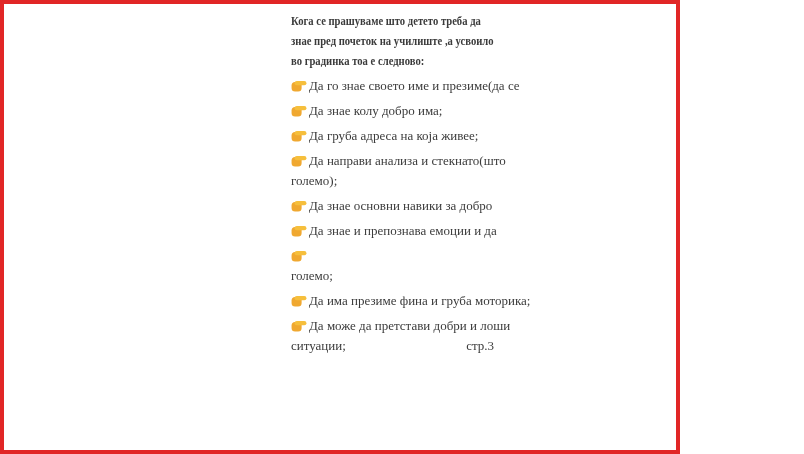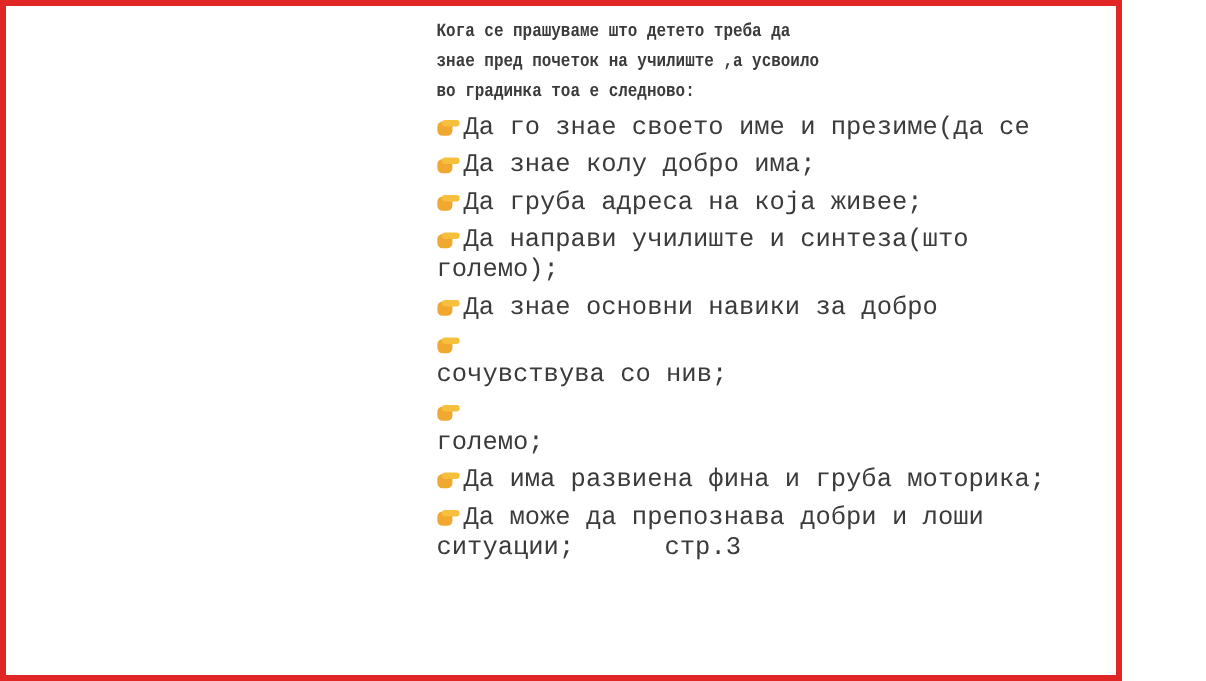--- a/index.html
+++ b/index.html
@@ -2,43 +2,43 @@
 <html style="--border-color: #e12626; --text-color: #3b3b3b; --background-color: #ffffff; --bullet-palm-color: #f0a830; --bullet-finger-color: #f6bf3c;"><head>
 <meta charset="utf-8">
 <style>
   html, body {
     margin: 0;
     padding: 0;
     background: #ffffff;
   }
   .page {
     position: relative;
-    width: 748px;
+    width: 680px;
     height: 454px;
     box-sizing: border-box;
     border: 4px solid var(--border-color, #e12626);
     background: var(--background-color, #ffffff);
     overflow: hidden;
-    font-family: Liberation Mono, monospace;
+    font-family: Liberation Serif, serif;
   }
   .content {
     position: absolute;
     left: 287px;
     top: 4px;
     width: 233px;
     padding-top: 3px;
     color: var(--text-color, #3b3b3b);
   }
   .para {
     margin: 0 0 5px 0;
   }
   .line {
     height: 20px;
     line-height: 20px;
-    font-size: 17px;
+    font-size: 13px;
     white-space: nowrap;
   }
   .title .line {
     font-size: 12.5px;
     font-weight: 700;
     transform: scaleX(0.85);
     transform-origin: 0 50%;
   }
   .hand {
     display: inline-block;
@@ -83,59 +83,58 @@
       <div class="line"><span class="hand"><svg width="16" height="14" viewBox="0 0 18 16">
               <rect class="hand-palm" x="0.5" y="4.5" width="11.5" height="11" rx="4"></rect>
               <rect class="hand-finger" x="4" y="3.5" width="13.5" height="4.8" rx="2.4"></rect>
             </svg></span><span>Да груба адреса на која живее;</span></div>
     </div>
 
     <div class="para">
       <div class="line"><span class="hand"><svg width="16" height="14" viewBox="0 0 18 16">
               <rect class="hand-palm" x="0.5" y="4.5" width="11.5" height="11" rx="4"></rect>
               <rect class="hand-finger" x="4" y="3.5" width="13.5" height="4.8" rx="2.4"></rect>
-            </svg></span><span>Да направи училиште и синтеза(што</span></div>
+            </svg></span><span>Да направи анализа и стекнато(што</span></div>
       <div class="line">големо);</div>
     </div>
 
     <div class="para">
       <div class="line"><span class="hand"><svg width="16" height="14" viewBox="0 0 18 16">
               <rect class="hand-palm" x="0.5" y="4.5" width="11.5" height="11" rx="4"></rect>
               <rect class="hand-finger" x="4" y="3.5" width="13.5" height="4.8" rx="2.4"></rect>
             </svg></span><span>Да знае основни навики за добро</span></div>
     </div>
 
     <div class="para">
       <div class="line"><span class="hand"><svg width="16" height="14" viewBox="0 0 18 16">
               <rect class="hand-palm" x="0.5" y="4.5" width="11.5" height="11" rx="4"></rect>
               <rect class="hand-finger" x="4" y="3.5" width="13.5" height="4.8" rx="2.4"></rect>
-            </svg></span></div>
-      <div class="line">сочувствува со нив;</div>
+            </svg></span><span>Да знае и препознава емоции и да</span></div>
     </div>
 
     <div class="para">
       <div class="line"><span class="hand"><svg width="16" height="14" viewBox="0 0 18 16">
               <rect class="hand-palm" x="0.5" y="4.5" width="11.5" height="11" rx="4"></rect>
               <rect class="hand-finger" x="4" y="3.5" width="13.5" height="4.8" rx="2.4"></rect>
             </svg></span></div>
       <div class="line">големо;</div>
     </div>
 
     <div class="para">
       <div class="line"><span class="hand"><svg width="16" height="14" viewBox="0 0 18 16">
               <rect class="hand-palm" x="0.5" y="4.5" width="11.5" height="11" rx="4"></rect>
               <rect class="hand-finger" x="4" y="3.5" width="13.5" height="4.8" rx="2.4"></rect>
-            </svg></span><span>Да има развиена фина и груба моторика;</span></div>
+            </svg></span><span>Да има презиме фина и груба моторика;</span></div>
     </div>
 
     <div class="para">
       <div class="line"><span class="hand"><svg width="16" height="14" viewBox="0 0 18 16">
               <rect class="hand-palm" x="0.5" y="4.5" width="11.5" height="11" rx="4"></rect>
               <rect class="hand-finger" x="4" y="3.5" width="13.5" height="4.8" rx="2.4"></rect>
-            </svg></span><span>Да може да препознава добри и лоши</span></div>
+            </svg></span><span>Да може да претстави добри и лоши</span></div>
       <div class="line lastline">
         <span>ситуации;</span>
         <span>стр.3</span>
       </div>
     </div>
 
   </div>
 </div>
 
 </body></html>

